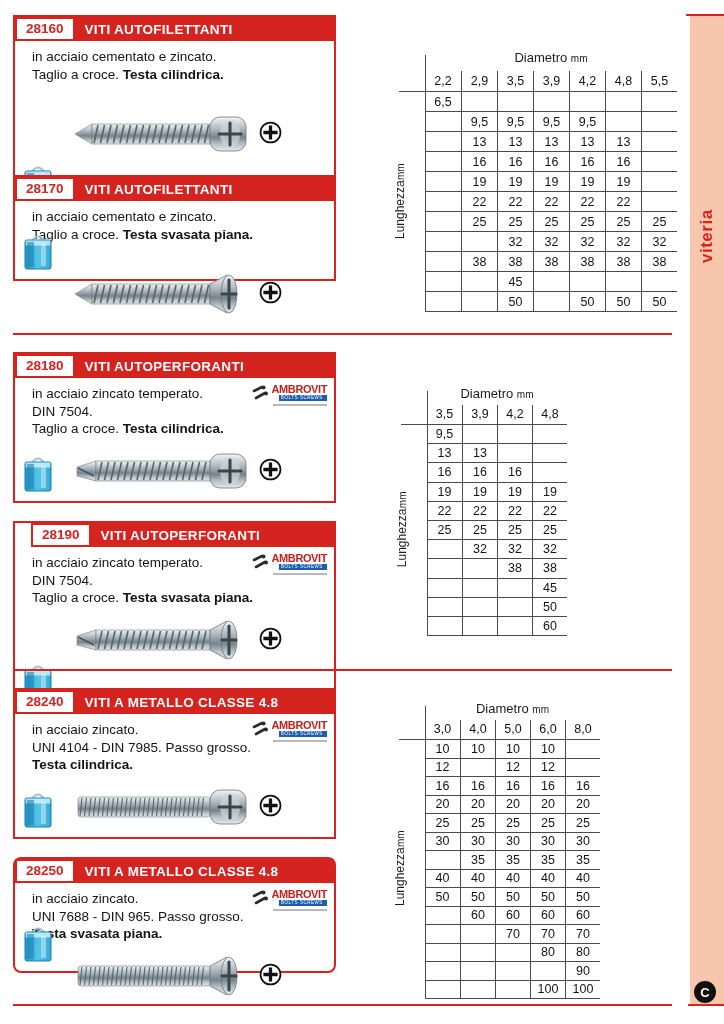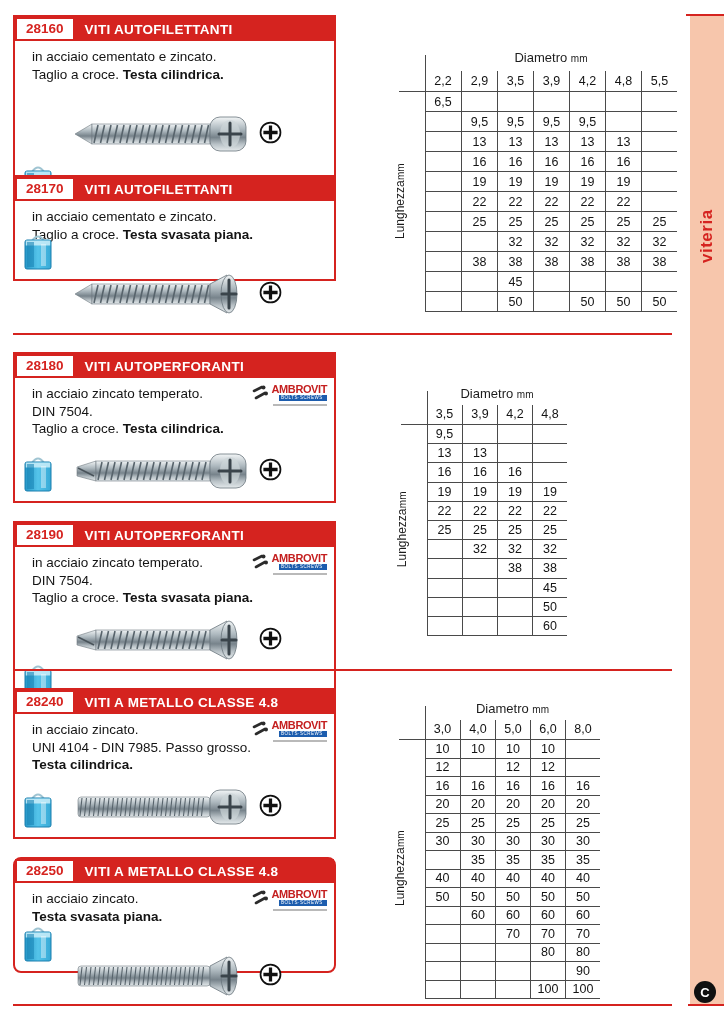--- a/index.html
+++ b/index.html
@@ -259,21 +259,21 @@
             <line x1="132" y1="31" x2="136" y2="13" stroke="#57636b" stroke-width="1.6"></line>
             <rect x="140" y="5" width="36" height="34" rx="10" fill="url(#g5)" stroke="#6b767d" stroke-width="0.8"></rect>
       <ellipse cx="160" cy="22" rx="10" ry="14" fill="#cdd5d9" opacity=".7"></ellipse>
       <path d="M160 11 V33 M149 22 H171" stroke="#3a444b" stroke-width="3" stroke-linecap="round"></path>
           </svg></div>
         <div class="cross"><svg width="23" height="23" viewBox="0 0 24 24">
   <circle cx="12" cy="12" r="10.4" fill="#fff" stroke="#101010" stroke-width="1.8"></circle>
   <path d="M12 4.6 V19.4 M4.6 12 H19.4" stroke="#101010" stroke-width="3.4"></path>
           </svg></div>
       </div>
-      <div class="pbox" style="top: 521px; height: 190px;">
+      <div class="pbox" style="top: 521px; height: 190px; padding-left: 16px;">
         <div class="pbar">
           <span class="chip">28190</span>
           <span class="ptitle">VITI AUTOPERFORANTI</span>
         </div>
         <div class="desc">
           <div><span>in acciaio zincato temperato.</span></div>
           <div><span>DIN 7504.</span></div>
           <div><span>Taglio a croce. </span><b>Testa svasata piana.</b></div>
         </div>
         <div class="alogo">
@@ -431,20 +431,21 @@
   <path d="M12 4.6 V19.4 M4.6 12 H19.4" stroke="#101010" stroke-width="3.4"></path>
           </svg></div>
       </div>
       <div class="pbox" style="top: 857px; height: 116px; border-radius: 8px;">
         <div class="pbar">
           <span class="chip">28250</span>
           <span class="ptitle">VITI A METALLO CLASSE 4.8</span>
         </div>
         <div class="desc">
           <div><span>in acciaio zincato.</span></div>
+          <div><span>UNI 7688 - DIN 965. Passo grosso.</span></div>
           <div><b>Testa svasata piana.</b></div>
         </div>
         <div class="alogo">
           <span><svg width="18" height="18" viewBox="0 0 18 18">
   <g stroke="#2b2b2b" stroke-width="2.6" stroke-linecap="round">
   <line x1="3" y1="7" x2="11" y2="3"></line>
                 <line x1="5" y1="14" x2="14" y2="9"></line>
               </g>
   <circle cx="12.5" cy="3.5" r="2" fill="#2b2b2b"></circle>
               <circle cx="15" cy="9.5" r="2" fill="#2b2b2b"></circle>

